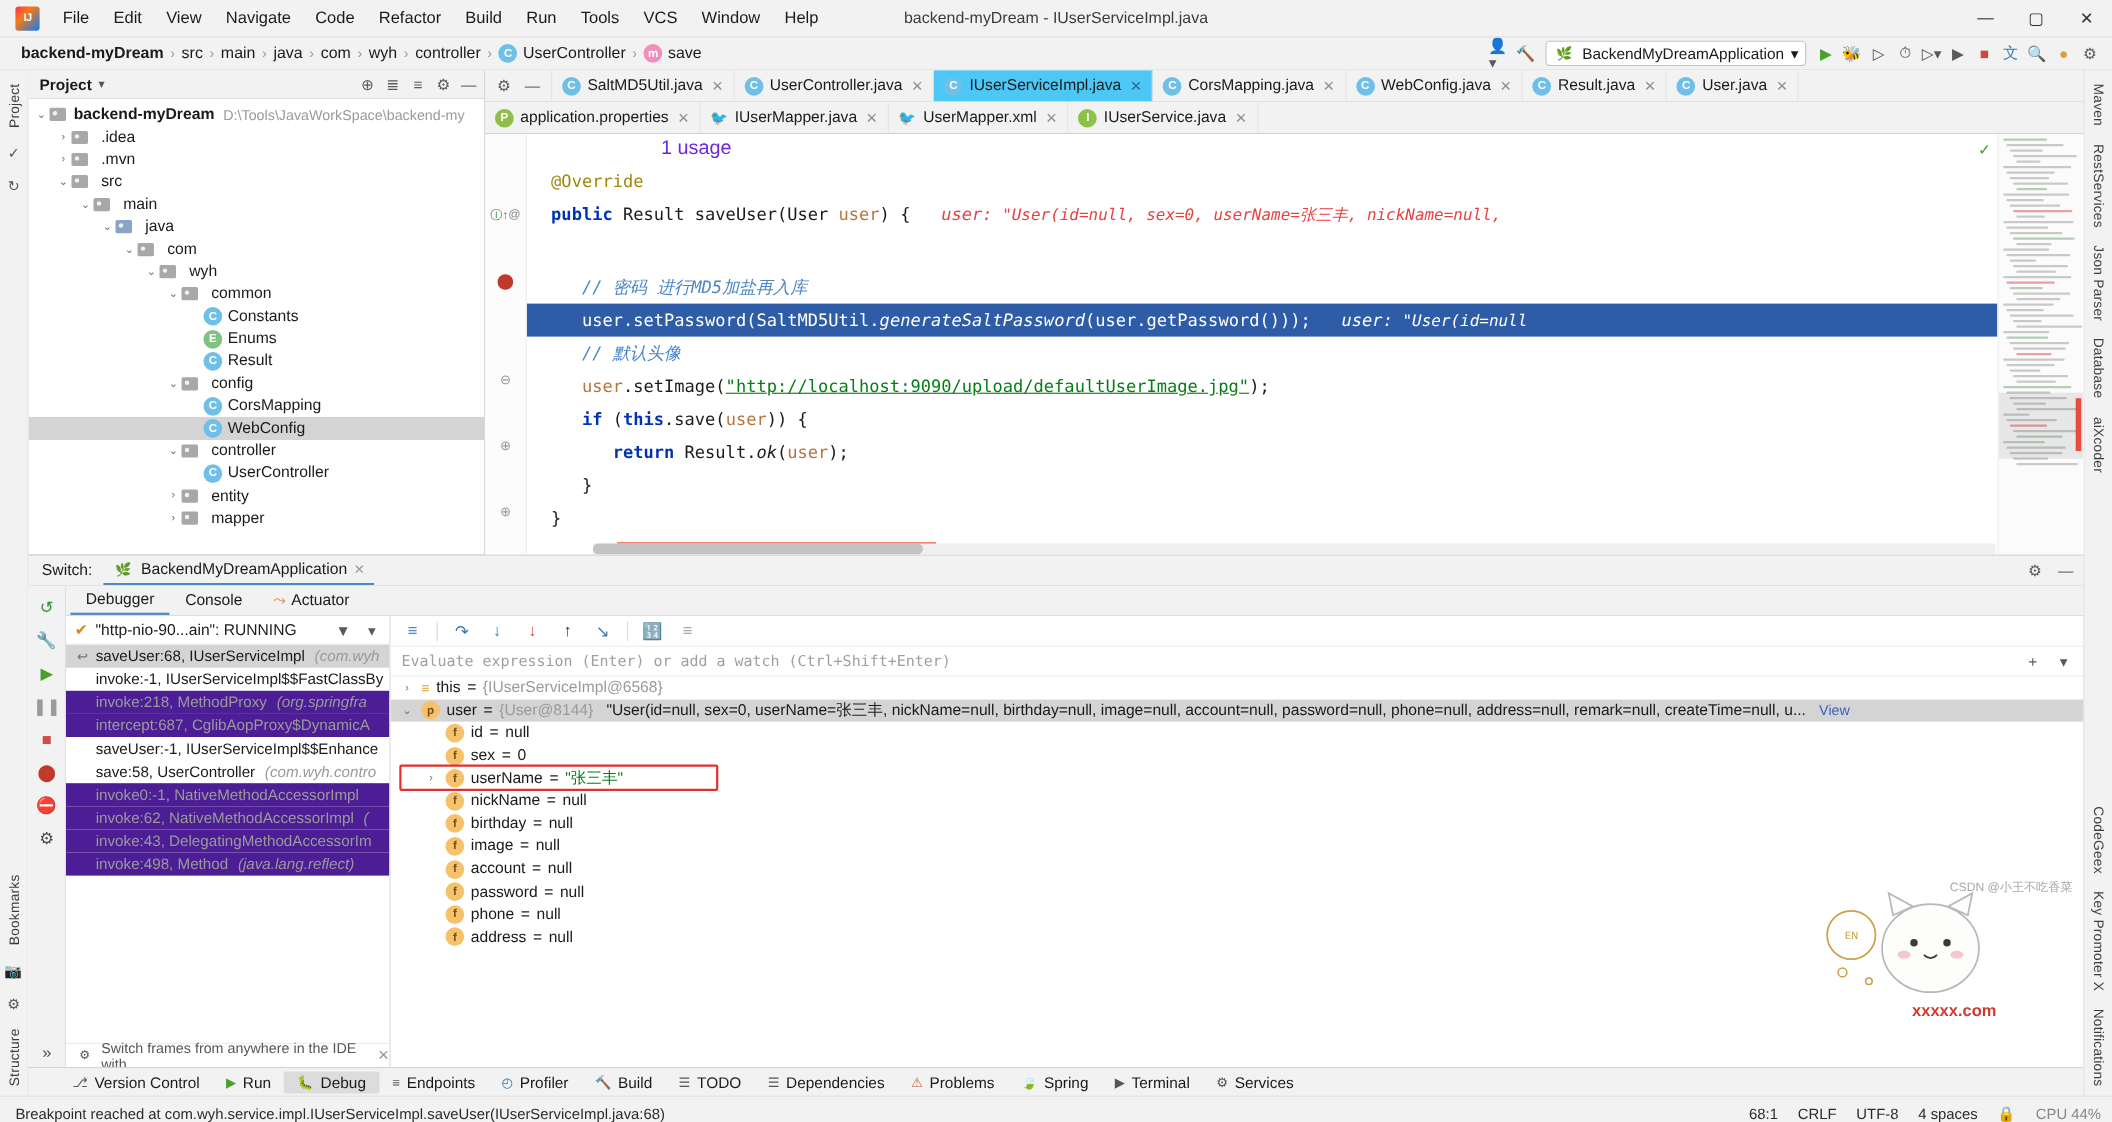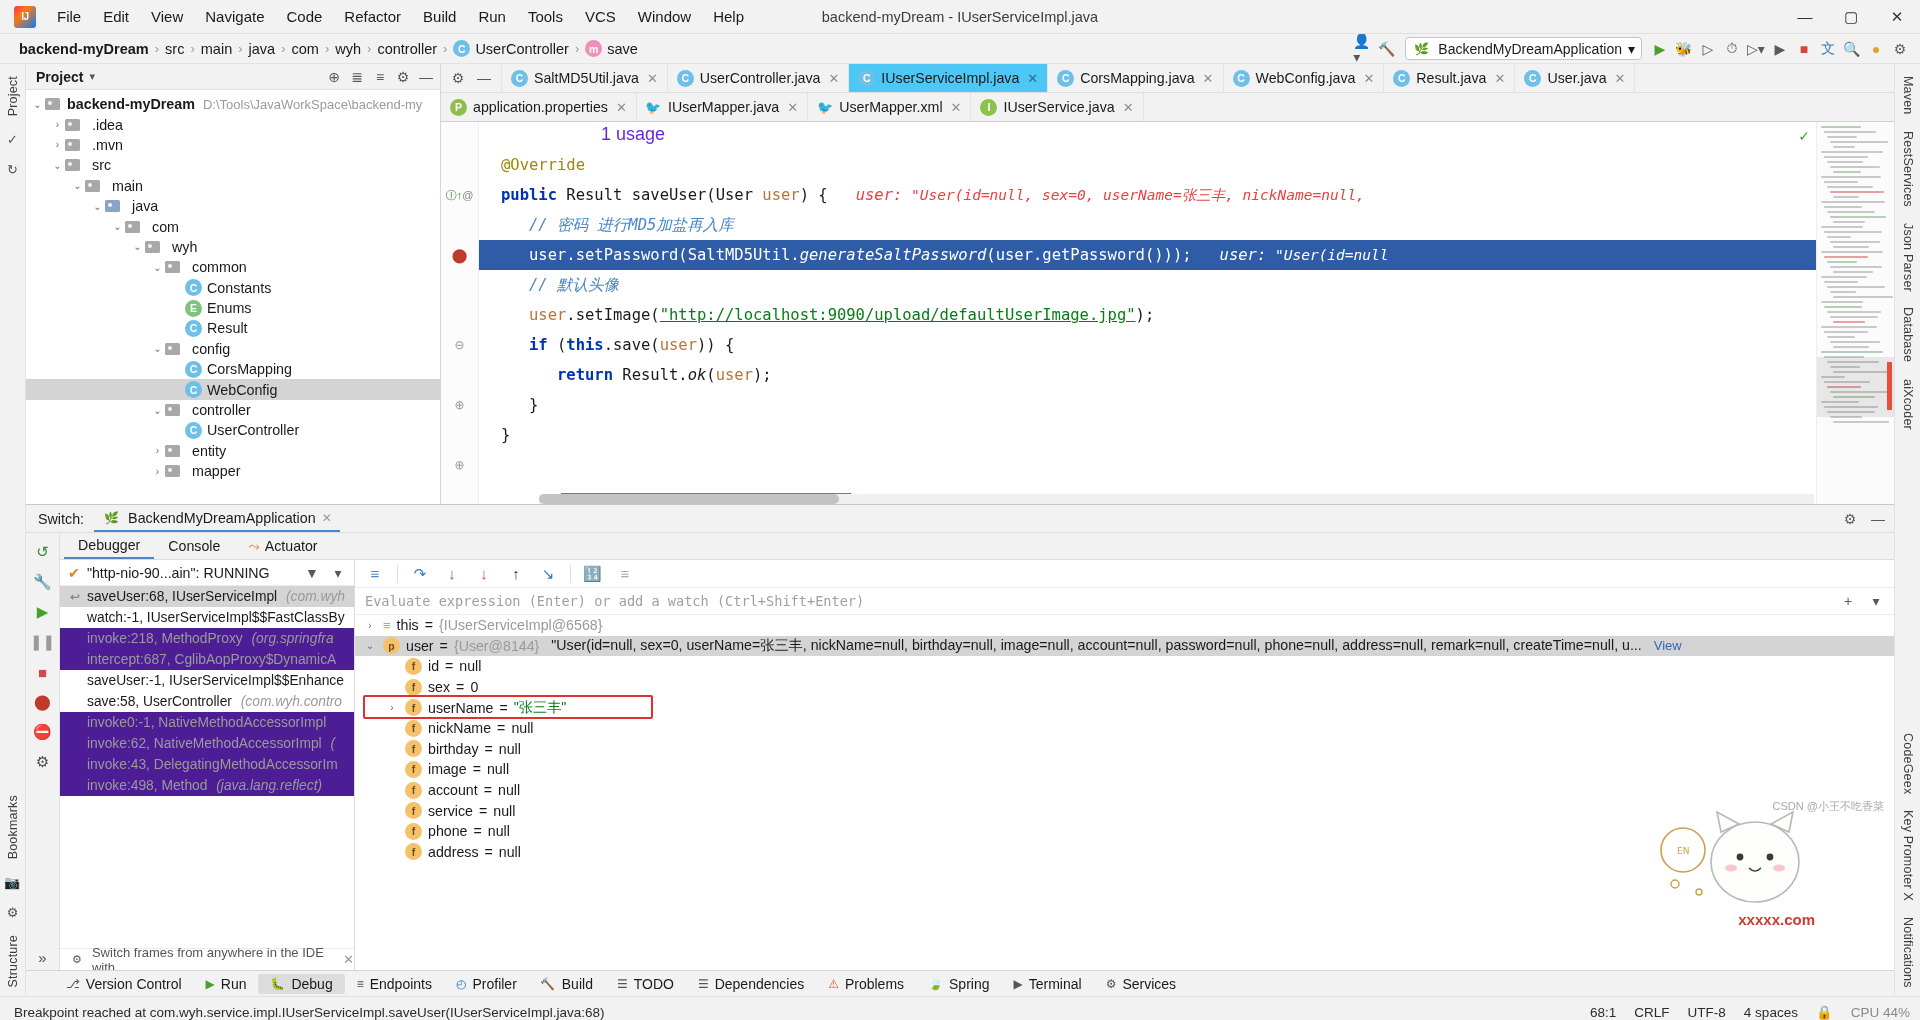--- a/index.html
+++ b/index.html
@@ -465,21 +465,21 @@
                 <div class="gmark"></div>
                 <div class="gmark">
                   <span style="color:#999">⊕</span>
                 </div>
                 <div class="gmark"></div>
               </div>
             <div class="code" id="codebody">
               <div class="usage" style="position:absolute; top:2px; left:122px;">1 usage</div>
             <div class="cl" style="padding-left: 22px;"><span class="anno">@Override</span></div>
                 <div class="cl" style="padding-left: 22px;"><span class="kw">public </span><span class="cls">Result </span><span class="cls">saveUser</span><span class="cls">(</span><span class="cls">User </span><span class="param">user</span><span class="cls">) {</span><span class="hintlbl">   user:</span><span class="hint"> "User(id=null, sex=0, userName=张三丰, nickName=null,</span></div>
-                <div class="cl" style="padding-left: 50px;"><span class="cmt">// 密码 进行MD5加盐再入库</span></div>
+                <div class="cl" style="padding-left: 50px; margin-top: 36px;"><span class="cmt">// 密码 进行MD5加盐再入库</span></div>
                 <div class="cl hl" style="padding-left: 50px;"><span class="param">user</span><span class="cls">.setPassword(</span><span class="cls">SaltMD5Util</span><span class="cls">.</span><span class="mth-it">generateSaltPassword</span><span class="cls">(</span><span class="param">user</span><span class="cls">.getPassword()));</span><span class="hintlbl">   user:</span><span class="hint"> "User(id=null</span></div>
                 <div class="cl" style="padding-left: 50px;"><span class="cmt">// 默认头像</span></div>
                 <div class="cl" style="padding-left: 50px;"><span class="param">user</span><span class="cls">.setImage(</span><span class="str link">"http://localhost:9090/upload/defaultUserImage.jpg"</span><span class="cls">);</span></div>
                 <div class="cl" style="padding-left: 50px;"><span class="kw">if </span><span class="cls">(</span><span class="kw">this</span><span class="cls">.save(</span><span class="param">user</span><span class="cls">)) {</span></div>
                 <div class="cl" style="padding-left: 78px;"><span class="kw">return </span><span class="cls">Result.</span><span class="mth-it">ok</span><span class="cls">(</span><span class="param">user</span><span class="cls">);</span></div>
                 <div class="cl" style="padding-left: 50px;"><span class="cls">}</span></div>
                 <div class="cl" style="padding-left: 22px;"><span class="cls">}</span></div>
                 <div class="cl" style="padding-left: 22px;"></div>
               </div>
             <div class="check-ok">✓</div>
@@ -605,21 +605,21 @@
                   </span>
                 </div>
                 <div class="frame-list" id="framelist">
                     <div class="frow sel">
                       <span class="fi">↩</span>
                       <span>saveUser:68, IUserServiceImpl</span>
                       <em>&nbsp;(com.wyh</em>
                     </div>
                     <div class="frow">
                       <span class="fi"></span>
-                      <span>watch:-1, IUserServiceImpl$$FastClassBy</span>
+                      <span>invoke:-1, IUserServiceImpl$$FastClassBy</span>
                     </div>
                     <div class="frow lib">
                       <span class="fi"></span>
                       <span>invoke:218, MethodProxy</span>
                       <em>&nbsp;(org.springfra</em>
                     </div>
                     <div class="frow lib">
                       <span class="fi"></span>
                       <span>intercept:687, CglibAopProxy$DynamicA</span>
                     </div>
@@ -741,21 +741,21 @@
                     <div class="vrow" style="padding-left: 30px;">
                       <span class="car"></span>
                       <span class="badge-f">f</span>
                       <span class="vname">account</span>
                       <span> = </span>
                       <span class="vname">null</span>
                     </div>
                     <div class="vrow" style="padding-left: 30px;">
                       <span class="car"></span>
                       <span class="badge-f">f</span>
-                      <span class="vname">service</span>
+                      <span class="vname">password</span>
                       <span> = </span>
                       <span class="vname">null</span>
                     </div>
                     <div class="vrow" style="padding-left: 30px;">
                       <span class="car"></span>
                       <span class="badge-f">f</span>
                       <span class="vname">phone</span>
                       <span> = </span>
                       <span class="vname">null</span>
                     </div>

